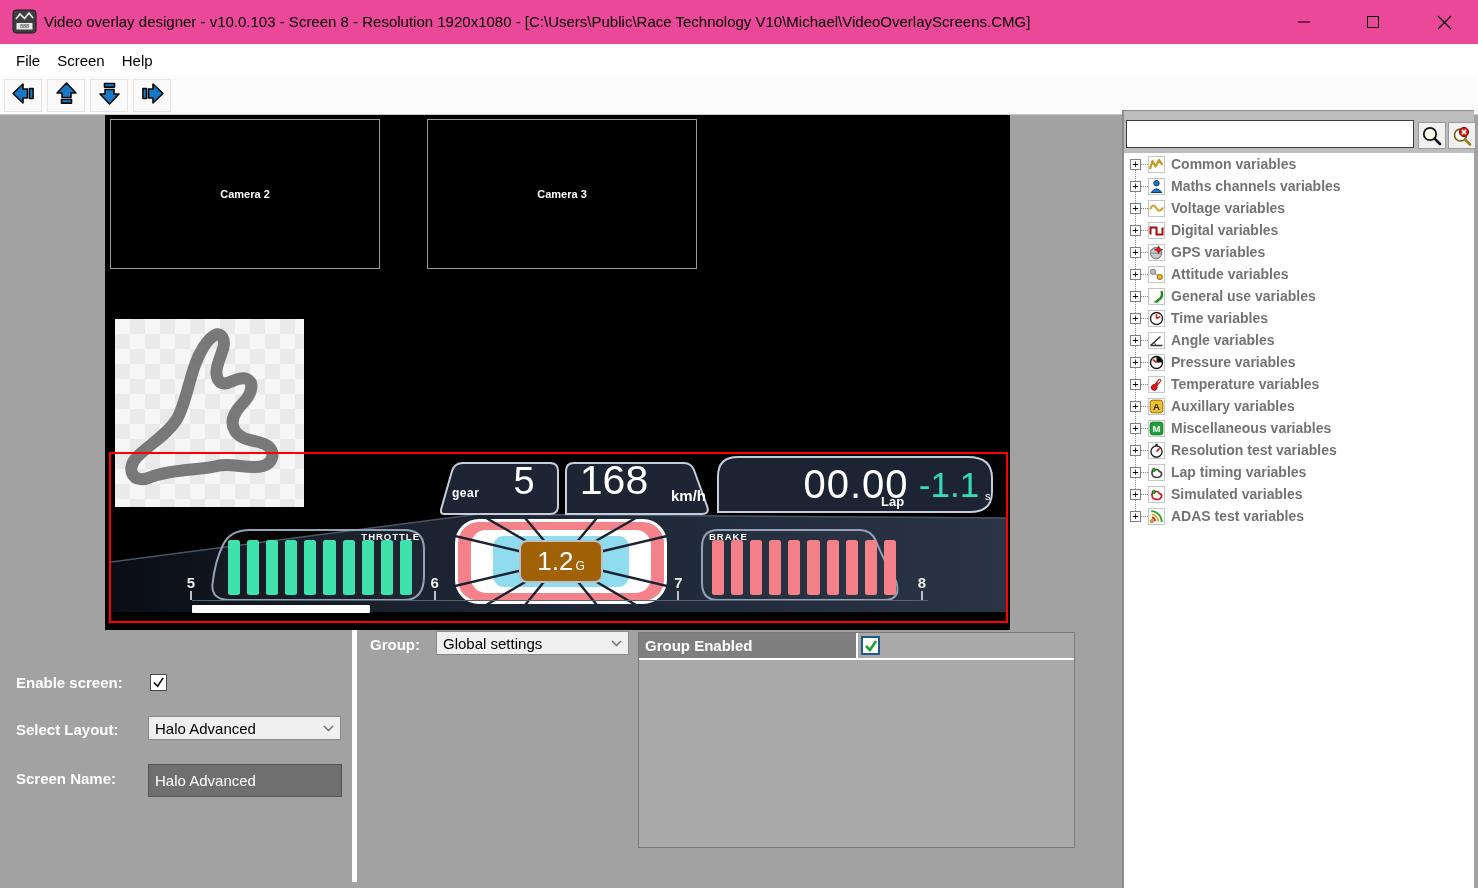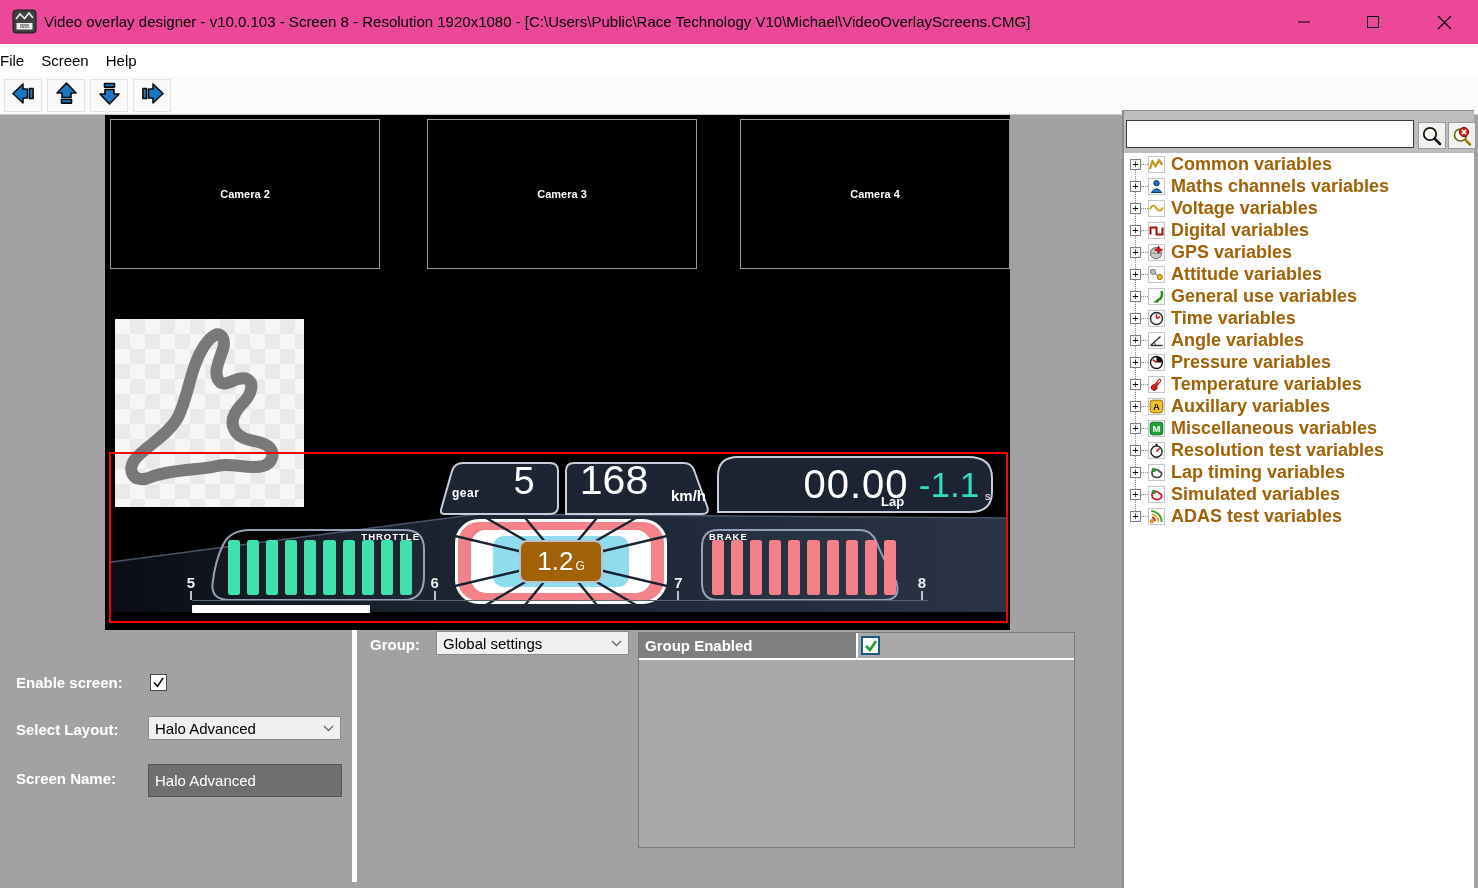--- a/index.html
+++ b/index.html
@@ -8,21 +8,21 @@
   #app { position:relative; width:1478px; height:888px; background:#a2a2a2; }
 
   
   .titlebar { position:absolute; left:0; top:0; width:1478px; height:44px; background:#ec4899; }
   .app-icon { position:absolute; left:12px; top:9px; width:25px; height:25px; }
   .title-text { position:absolute; left:44px; top:0; height:44px; line-height:44px; font-size:15px; color:#000; white-space:nowrap; }
   .win-btn { position:absolute; top:8px; width:30px; height:28px; display:flex; align-items:center; justify-content:center; background:transparent; border:none; cursor:default; }
   .win-min { left:1289px; } .win-max { left:1358px; } .win-close { left:1429px; }
 
   
-  .menubar { position:absolute; left:0; top:44px; width:1478px; height:32px; background:#ffffff; display:flex; align-items:center; padding-left:0; gap:17px; }
+  .menubar { position:absolute; left:0; top:44px; width:1478px; height:32px; background:#ffffff; display:flex; align-items:center; padding-left:16px; gap:17px; }
   .menu-item { font-size:15px; color:#000; }
 
   
   .toolbar { position:absolute; left:0; top:76px; width:1478px; height:39px; background:#fbfbfb; display:flex; align-items:center; padding-left:4px; gap:5px; border-bottom:1px solid #c9c9c9; }
   .tool-btn { width:38px; height:33px; background:#fafafa; border:1px solid #e3e3e3; display:flex; align-items:center; justify-content:center; }
   .tool-btn svg { width:27px; height:27px; }
 
   
   .canvas { position:absolute; left:105px; top:115px; width:905px; height:515px; background:#000; }
   .camera-box { position:absolute; top:4px; width:270px; height:150px; border:1px solid #9b9b9b; background:#000;
@@ -109,21 +109,21 @@
 
   .tree-area { position:absolute; left:0; top:42px; width:100%; bottom:0; background:#fff; overflow:hidden; }
   .tree-connector { position:absolute; left:11px; top:10px; height:354px; border-left:1px dotted #8a8a8a; }
   .tree-row { position:relative; height:22px; display:flex; align-items:center; padding-left:6px; }
   .tree-expander { width:11px; height:11px; background:#fff; border:1px solid #7f7f7f; font-size:11px; line-height:8px;
     text-align:center; color:#000; flex:none; z-index:1; }
   .tree-stub { width:7px; border-top:1px dotted #8a8a8a; flex:none; }
   .tree-icon { width:17px; height:17px; border:1px solid #c6c6c6; background:#fff; display:flex; align-items:center;
     justify-content:center; flex:none; margin-right:6px; }
   .tree-icon svg { width:15px; height:15px; }
-  .tree-label { font-size:18px; font-weight:bold; color:#a16207; white-space:nowrap; }
+  .tree-label { font-size:14px; font-weight:bold; color:#737373; white-space:nowrap; }
 </style>
 </head>
 <body>
 
 <div id="app">
 
   <div class="titlebar">
     <span class="app-icon">
       <svg viewBox="0 0 25 25">
           <rect x="1" y="1" width="23" height="23" rx="3" fill="#3f3f3f" stroke="#1a1a1a"></rect>
@@ -191,23 +191,20 @@
       </button>
     </div>
 
   <div class="canvas">
     <div class="camera-box cam2">
       <span>Camera 2</span>
     </div>
     <div class="camera-box cam3">
       <span>Camera 3</span>
     </div>
-    <div class="camera-box cam4">
-      <span>Camera 4</span>
-    </div>
 
     <div class="trackmap">
       <div class="checker"></div>
       <svg viewBox="0 0 189 188">
         <path d="M36,158 C18,166 10,150 22,138 C36,124 52,116 62,100 C70,86 74,62 80,46 C84,34 92,20 100,16 C106,13 111,20 108,30 C104,42 98,54 104,62 C110,70 122,56 132,60 C140,64 136,76 128,84 C120,92 114,102 120,112 C128,124 146,120 154,128 C160,134 158,144 148,147 C134,151 116,143 102,147 C88,151 56,150 36,158 Z" fill="none" stroke="#6e6e6e" stroke-width="12" stroke-linejoin="round" opacity="0.92"></path>
       </svg>
     </div>
 
     <div class="overlay-region">
       <svg class="band" viewBox="0 0 895 167" preserveAspectRatio="none">

